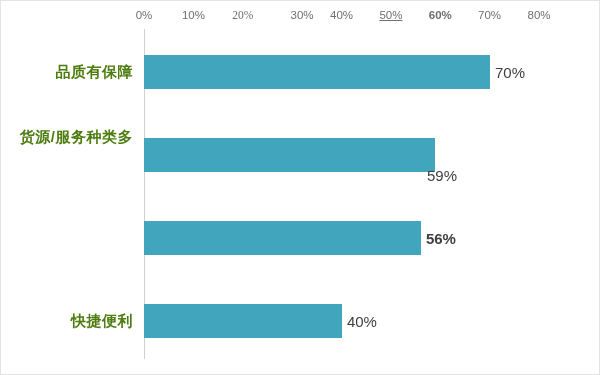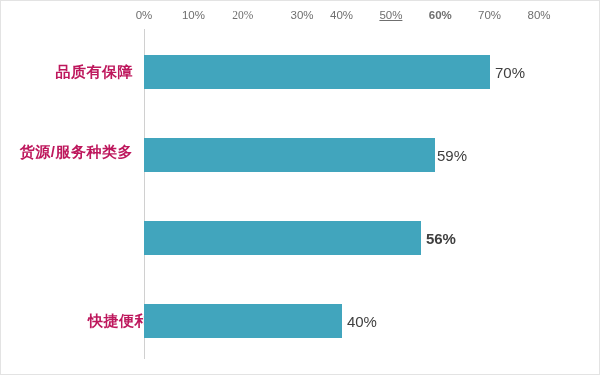--- a/index.html
+++ b/index.html
@@ -78,21 +78,21 @@
     width: 138px;
     height: 34px;
     display: flex;
     align-items: center;
     justify-content: flex-end;
     padding-right: 6px;
     box-sizing: border-box;
   }
   .cat-text {
     font-size: 15px;
-    color: #be185d;
+    color: #4d7c0f;
     font-weight: bold;
     letter-spacing: 0.5px;
     white-space: nowrap;
   }
 </style>
 </head>
 <body>
 
 <div id="chart-root">
 
@@ -106,37 +106,37 @@
     <span class="tick-label" style="left:296.3px;font-weight:bold;">60%</span>
     <span class="tick-label" style="left:345.6px;">70%</span>
     <span class="tick-label" style="left:395px;">80%</span>
   </div>
 
   <div class="axis-line"></div>
 
   <div class="cat-label-wrap" style="top:54px;">
     <span class="cat-text">品质有保障</span>
   </div>
-  <div class="cat-label-wrap" style="top:134px;padding-left:8px;">
+  <div class="cat-label-wrap" style="top:119px;padding-left:8px;">
     <span class="cat-text">货源/服务种类多</span>
   </div>
-  <div class="cat-label-wrap" style="top:303px;margin-left:17px;">
+  <div class="cat-label-wrap" style="top:303px;">
     <span class="cat-text">快捷便利</span>
   </div>
 
   <div class="plot-area">
 
     <div class="bar-row" style="top:26px;">
       <div class="bar" style="width:345.6px;"></div>
       <span class="bar-value" style="left:351px;">70%</span>
     </div>
 
     <div class="bar-row" style="top:109px;">
       <div class="bar" style="width:291.3px;"></div>
-      <span class="bar-value" style="left:293px;">59%</span>
+      <span class="bar-value" style="left:283px;margin-top:20px;">59%</span>
     </div>
 
     <div class="bar-row" style="top:192px;">
       <div class="bar" style="width:276.5px;"></div>
       <span class="bar-value" style="left:281.9px;font-weight:bold;">56%</span>
     </div>
 
     <div class="bar-row" style="top:275px;">
       <div class="bar" style="width:197.5px;"></div>
       <span class="bar-value" style="left:202.9px;">40%</span>

